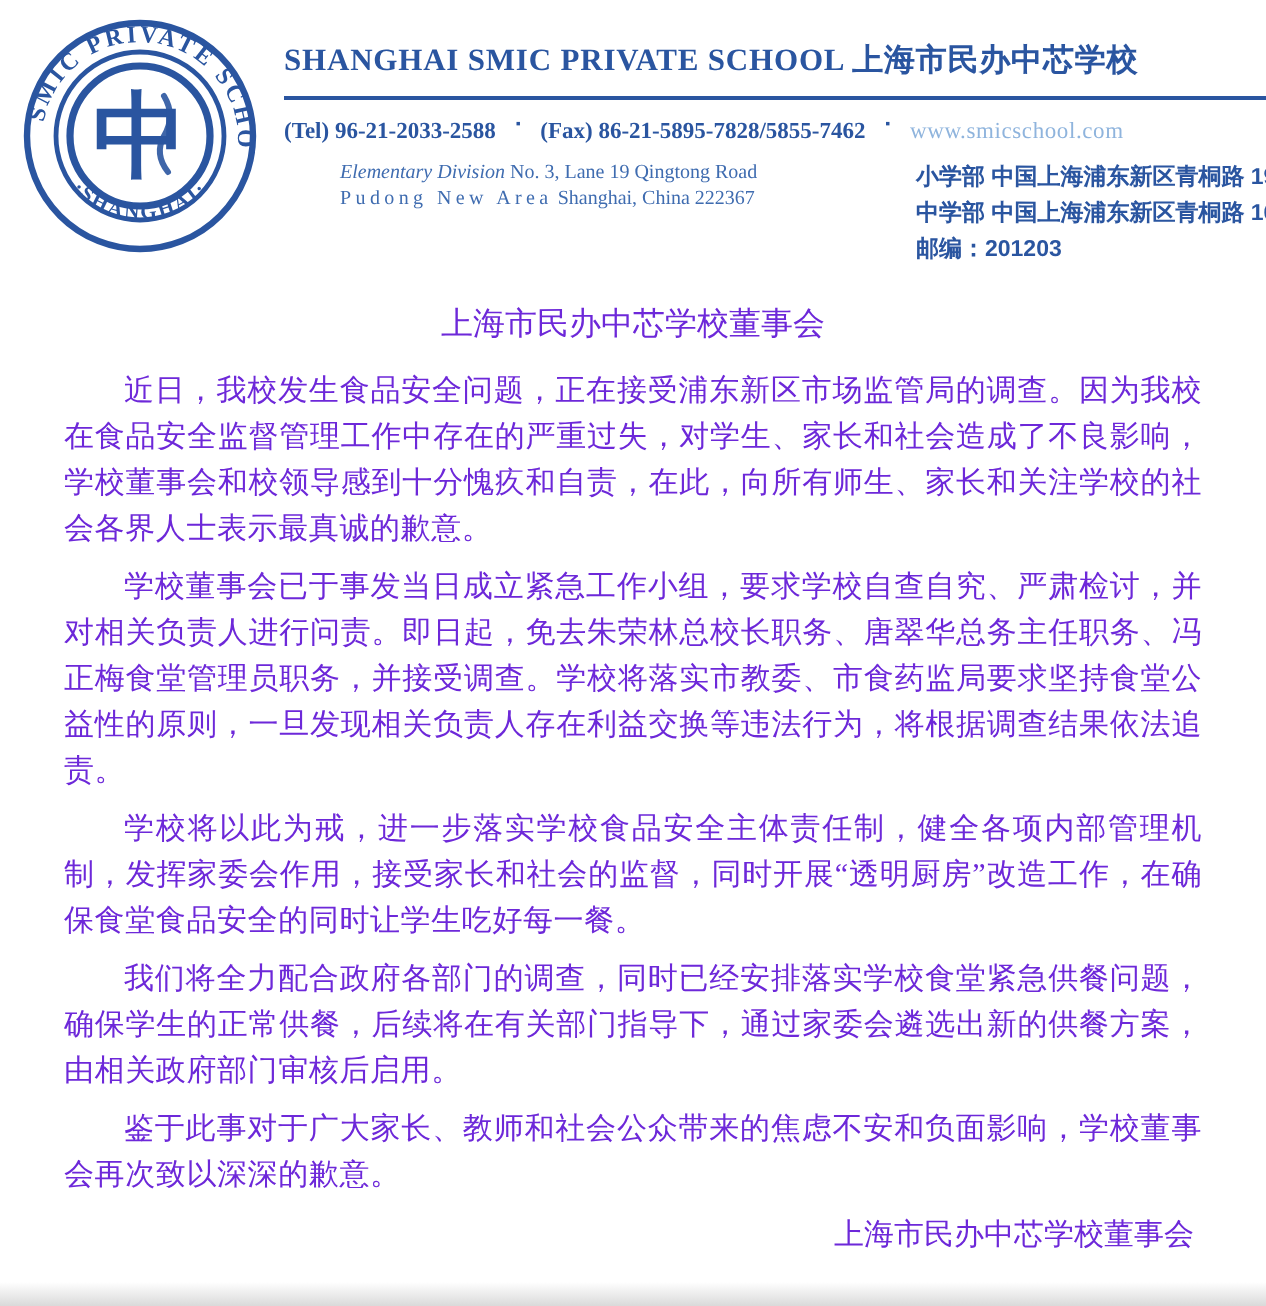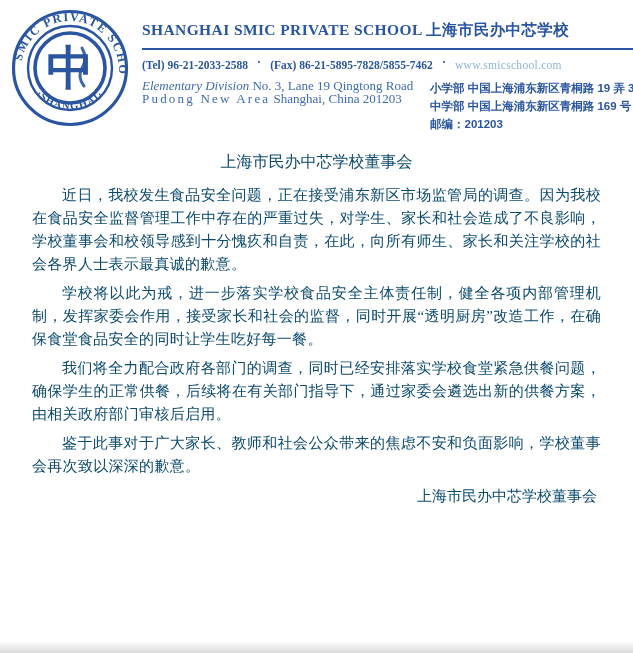--- a/index.html
+++ b/index.html
@@ -22,32 +22,32 @@
     font-size:11.5px; font-weight:bold; color:#2a55a0; white-space:nowrap;
   }
   .contact-line .sep {
     display:inline-block; font-size:7px; vertical-align:super;
     margin:0 7px; color:#2a55a0;
   }
   .contact-line .website {
     color:#8fb4dd; font-weight:normal; letter-spacing:0.3px; cursor:pointer;
   }
   .addresses { display:flex; margin-top:8px; }
-  .addr-en { width:272px; flex:0 0 272px; font-size:13px; color:#3f6cb0; line-height:13.5px; }
+  .addr-en { width:272px; flex:0 0 272px; font-size:10px; color:#3f6cb0; line-height:13.5px;margin-left:28px; }
   .addr-en .lead-i { font-style:italic; }
   .addr-en .ls { letter-spacing:2.2px; }
   .addr-zh {
     flex:1; font-family:"Liberation Sans","DejaVu Sans",sans-serif;
     font-size:11.5px; font-weight:bold; color:#2a55a0; line-height:18px;
     padding-left:16px; white-space:nowrap;
   }
   
   .seal { width:120px; height:120px; }
   
-  .letter-body { padding:0 32px; color:#0c4a6e; }
+  .letter-body { padding:0 32px; color:#6d28d9; }
   .letter-title { text-align:center; font-weight:normal; font-size:16px; line-height:26px; margin-top:16px; }
   .para {
     font-size:15px; line-height:23px; letter-spacing:0.3px;
     text-align:justify; text-indent:2em; margin-top:6px;
   }
   .para.first { margin-top:9px;font-family:Liberation Serif, serif; }
   .signature-block { margin-top:7px; text-align:right; padding-right:4px; }
   .signature-name { font-size:15px; line-height:22px; }
   
   .bottom-shade {
@@ -92,37 +92,38 @@
         <span>(Tel) 96-21-2033-2588</span>
         <span class="sep">▪</span>
         <span>(Fax) 86-21-5895-7828/5855-7462</span>
         <span class="sep">▪</span>
         <span class="website">www.smicschool.com</span>
       </div>
 
       <div class="addresses">
         <div class="addr-en">
           <div><span class="lead-i">Elementary Division</span><span> No. 3, Lane 19 Qingtong Road</span></div>
-          <div><span class="ls">Pudong New Area</span><span> Shanghai, China 201203</span></div>
+          <div><span class="ls">Pudong New Area</span><span> Shanghai, China 222367</span></div>
         </div>
         <div class="addr-zh">
           <div>小学部 中国上海浦东新区青桐路 19 弄 3 号</div>
           <div>中学部 中国上海浦东新区青桐路 169 号</div>
           <div>邮编：201203</div>
         </div>
       </div>
     </div>
   </header>
 
   <main class="letter-body">
     <h2 class="letter-title">
       <span>上海市民办中芯学校董事会</span><br>
     </h2>
 
     <p class="para first">近日，我校发生食品安全问题，正在接受浦东新区市场监管局的调查。因为我校在食品安全监督管理工作中存在的严重过失，对学生、家长和社会造成了不良影响，学校董事会和校领导感到十分愧疚和自责，在此，向所有师生、家长和关注学校的社会各界人士表示最真诚的歉意。</p>
+    <p class="para">学校董事会已于事发当日成立紧急工作小组，要求学校自查自究、严肃检讨，并对相关负责人进行问责。即日起，免去朱荣林总校长职务、唐翠华总务主任职务、冯正梅食堂管理员职务，并接受调查。学校将落实市教委、市食药监局要求坚持食堂公益性的原则，一旦发现相关负责人存在利益交换等违法行为，将根据调查结果依法追责。</p>
     <p class="para">学校将以此为戒，进一步落实学校食品安全主体责任制，健全各项内部管理机制，发挥家委会作用，接受家长和社会的监督，同时开展“透明厨房”改造工作，在确保食堂食品安全的同时让学生吃好每一餐。</p>
     <p class="para">我们将全力配合政府各部门的调查，同时已经安排落实学校食堂紧急供餐问题，确保学生的正常供餐，后续将在有关部门指导下，通过家委会遴选出新的供餐方案，由相关政府部门审核后启用。</p>
     <p class="para">鉴于此事对于广大家长、教师和社会公众带来的焦虑不安和负面影响，学校董事会再次致以深深的歉意。</p>
 
     <div class="signature-block">
       <div class="signature-name">上海市民办中芯学校董事会</div>
 
     </div>
   </main>
 

